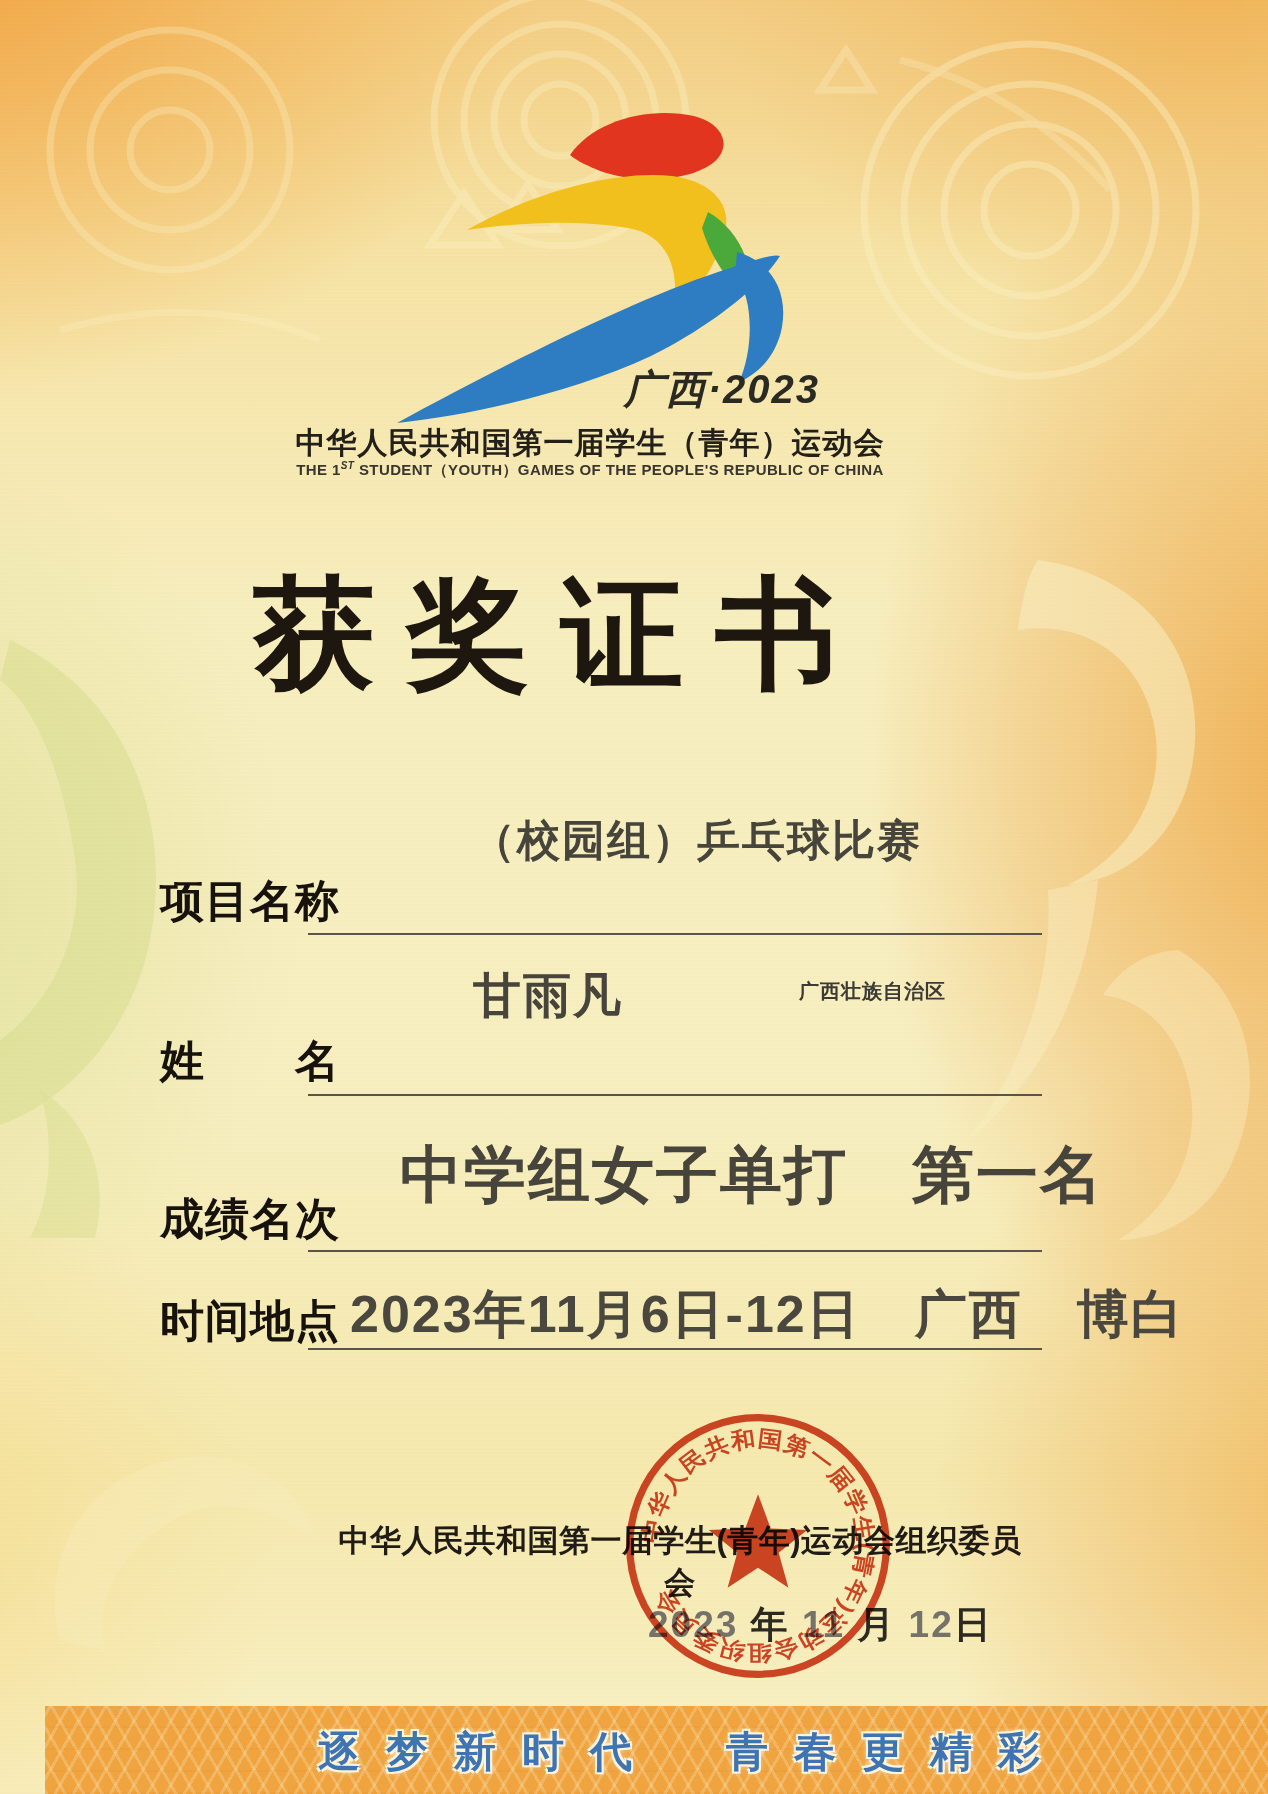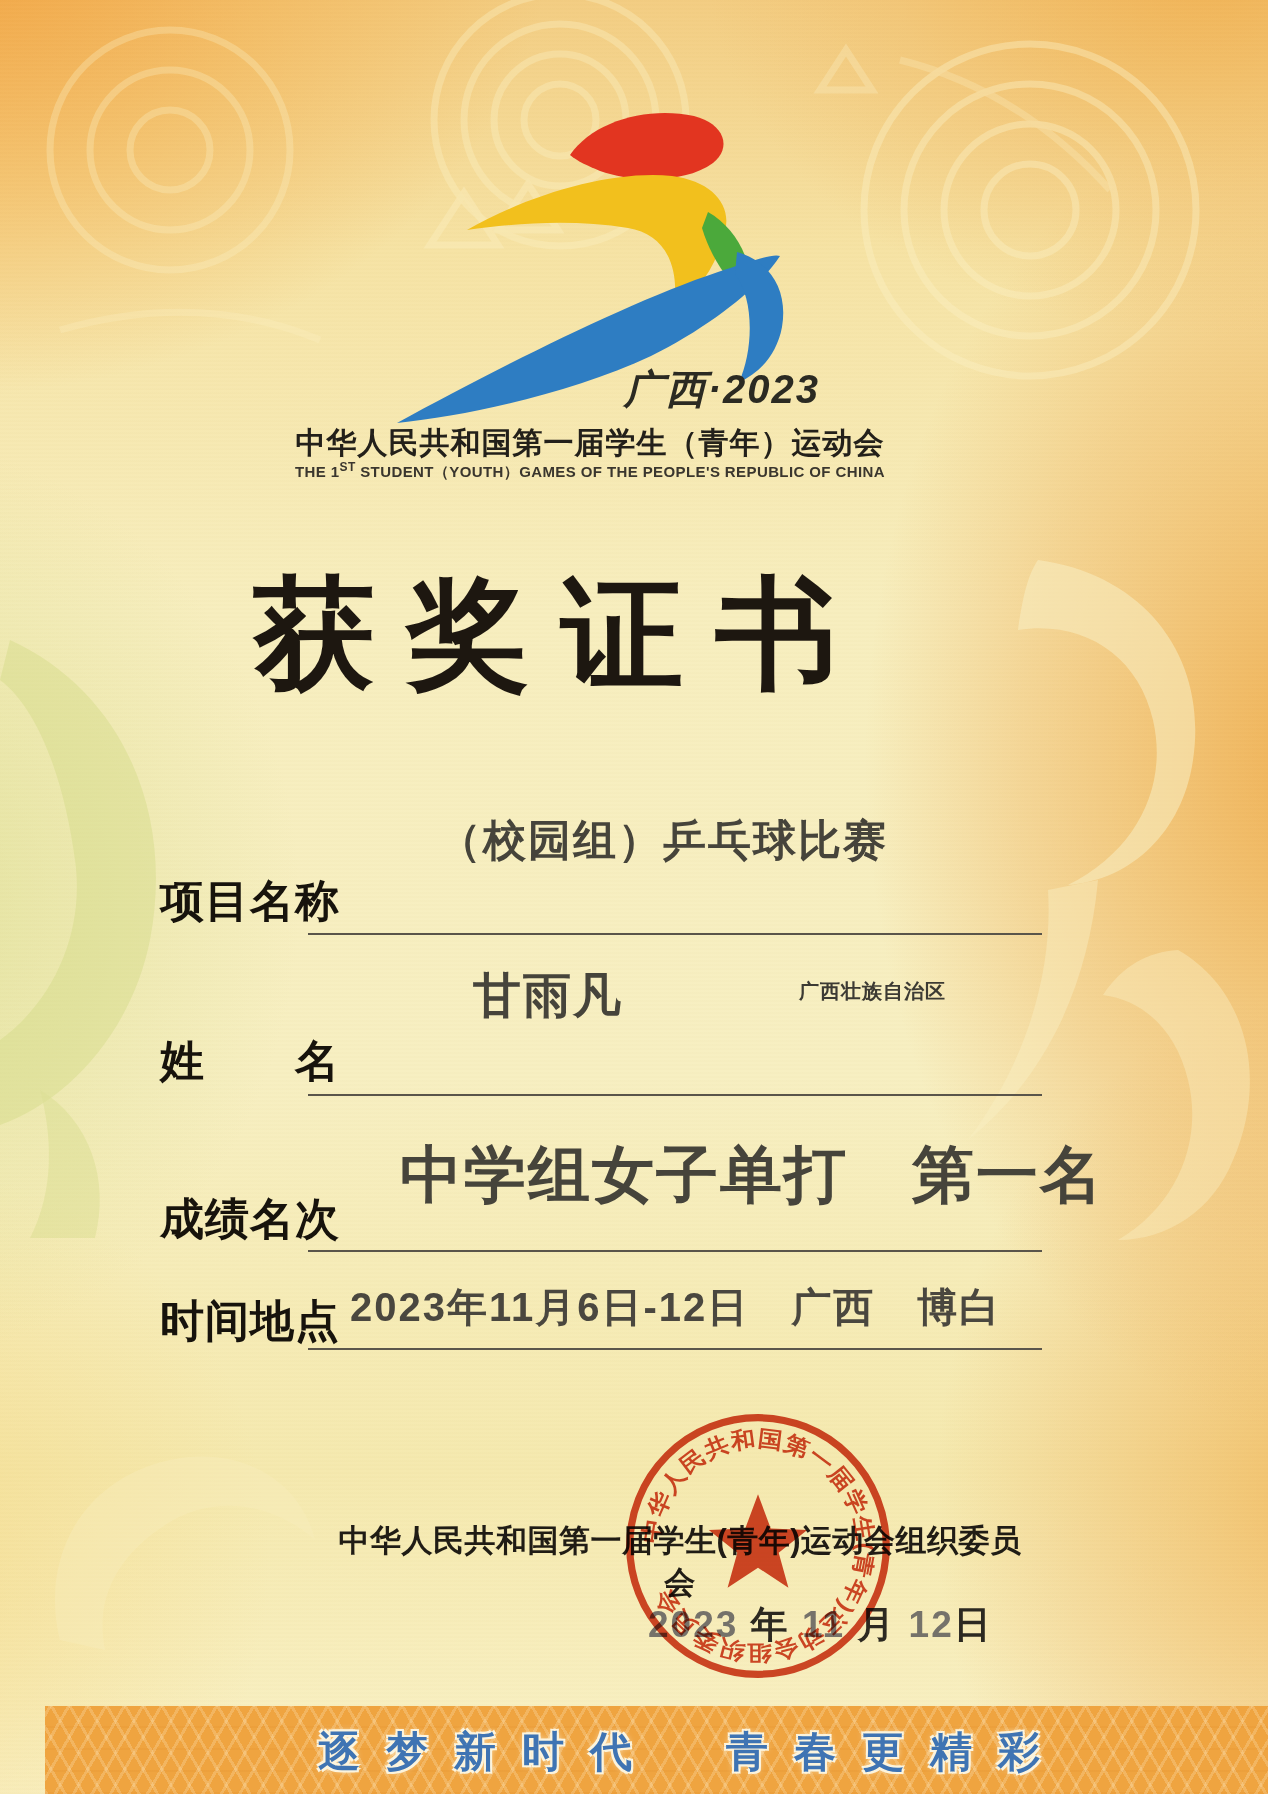--- a/index.html
+++ b/index.html
@@ -32,21 +32,21 @@
     font-size:40px;font-style:italic;font-weight:600;color:#2b2а22;color:#2b2a22;letter-spacing:2px;
   }
   .event-cn{
     left:210px;top:423px;width:760px;text-align:center;
     font-size:30px;font-weight:900;color:#23201a;letter-spacing:1px;
   }
   .event-en{
     left:210px;top:460px;width:760px;text-align:center;
     font-size:15px;font-weight:700;color:#3a362e;letter-spacing:.4px;
   }
-  .event-en sup{font-size:12px;}
+  .event-en sup{font-size:10px;font-style:italic;}
   .cert-title{
     left:0;top:568px;width:1090px;text-align:center;
     font-family:"Liberation Serif","DejaVu Serif",serif;
     font-size:122px;font-weight:900;color:#1d1710;letter-spacing:32px;text-indent:32px;line-height:1.1;
   }
   
   .f-label{
     left:160px;width:260px;
     font-size:44px;font-weight:900;color:#17130c;letter-spacing:1px;white-space:pre;
   }
@@ -144,34 +144,34 @@
   <path d="M17,323 C118,268 248,202 338,172 C368,162 393,153 400,156 C381,186 331,226 271,256 C191,293 88,316 17,323 Z" fill="#2e7dc2"></path>
   <path d="M357,152 C392,162 408,192 402,227 C397,254 380,273 359,282 C373,251 375,200 355,174 Z" fill="#2e7dc2"></path>
 </svg>
 
 <div class="abs host-year">广西·2023</div>
 <div class="abs event-cn">中华人民共和国第一届学生（青年）运动会</div>
 <div class="abs event-en"><span>THE 1</span><sup>ST</sup><span> STUDENT（YOUTH）GAMES OF THE PEOPLE'S REPUBLIC OF CHINA</span></div>
 
 <div class="abs cert-title">获奖证书</div>
 
-<div class="abs f-value" style="left:438px;top:812px;">（校园组）乒乓球比赛</div>
+<div class="abs f-value" style="left:472px;top:812px;">（校园组）乒乓球比赛</div>
 <div class="abs f-label" style="top:872px;">项目名称</div>
 <div class="abs f-line" style="top:933px;"></div>
 
 <div class="abs f-value" style="left:473px;top:964px;font-size:48px;">甘雨凡</div>
 <div class="abs f-extra" style="left:799px;top:978px;">广西壮族自治区</div>
 <div class="abs f-label" style="top:1032px;">姓　　名</div>
 <div class="abs f-line" style="top:1094px;"></div>
 
 <div class="abs f-value" style="left:400px;top:1133px;font-size:62px;">中学组女子单打　第一名</div>
 <div class="abs f-label" style="top:1190px;">成绩名次</div>
 <div class="abs f-line" style="top:1250px;"></div>
 
-<div class="abs f-value" style="left:350px;top:1280px;font-size:40px;color:#4a473f;">2023年11月6日-12日　广西　博白</div>
+<div class="abs f-value" style="left:350px;top:1280px;font-size:52px;color:#4a473f;">2023年11月6日-12日　广西　博白</div>
 <div class="abs f-label" style="top:1292px;">时间地点</div>
 <div class="abs f-line" style="top:1348px;"></div>
 
 <div class="abs committee">中华人民共和国第一届学生(青年)运动会组织委员会</div>
 <div class="abs issue-date"><span class="num">2023</span> <span class="unit">年</span> <span class="num">11</span> <span class="unit">月</span> <span class="num">12</span><span class="unit">日</span></div>
 
 <svg id="seal" class="abs" width="300" height="300" viewBox="0 0 290 290">
   <circle cx="145" cy="145" r="124" fill="none" stroke="#ce3a1d" stroke-width="7"></circle>
   <polygon fill="#ce3a1d" points="145,95 157.3,128 192.6,129.5 165,151.5 174.4,185.4 145,166 115.6,185.4 125,151.5 97.4,129.5 132.7,128"></polygon>
   <path id="sealRing" d="M49,145 A96,96 0 1 1 241,145 A96,96 0 1 1 49,145" fill="none"></path>

